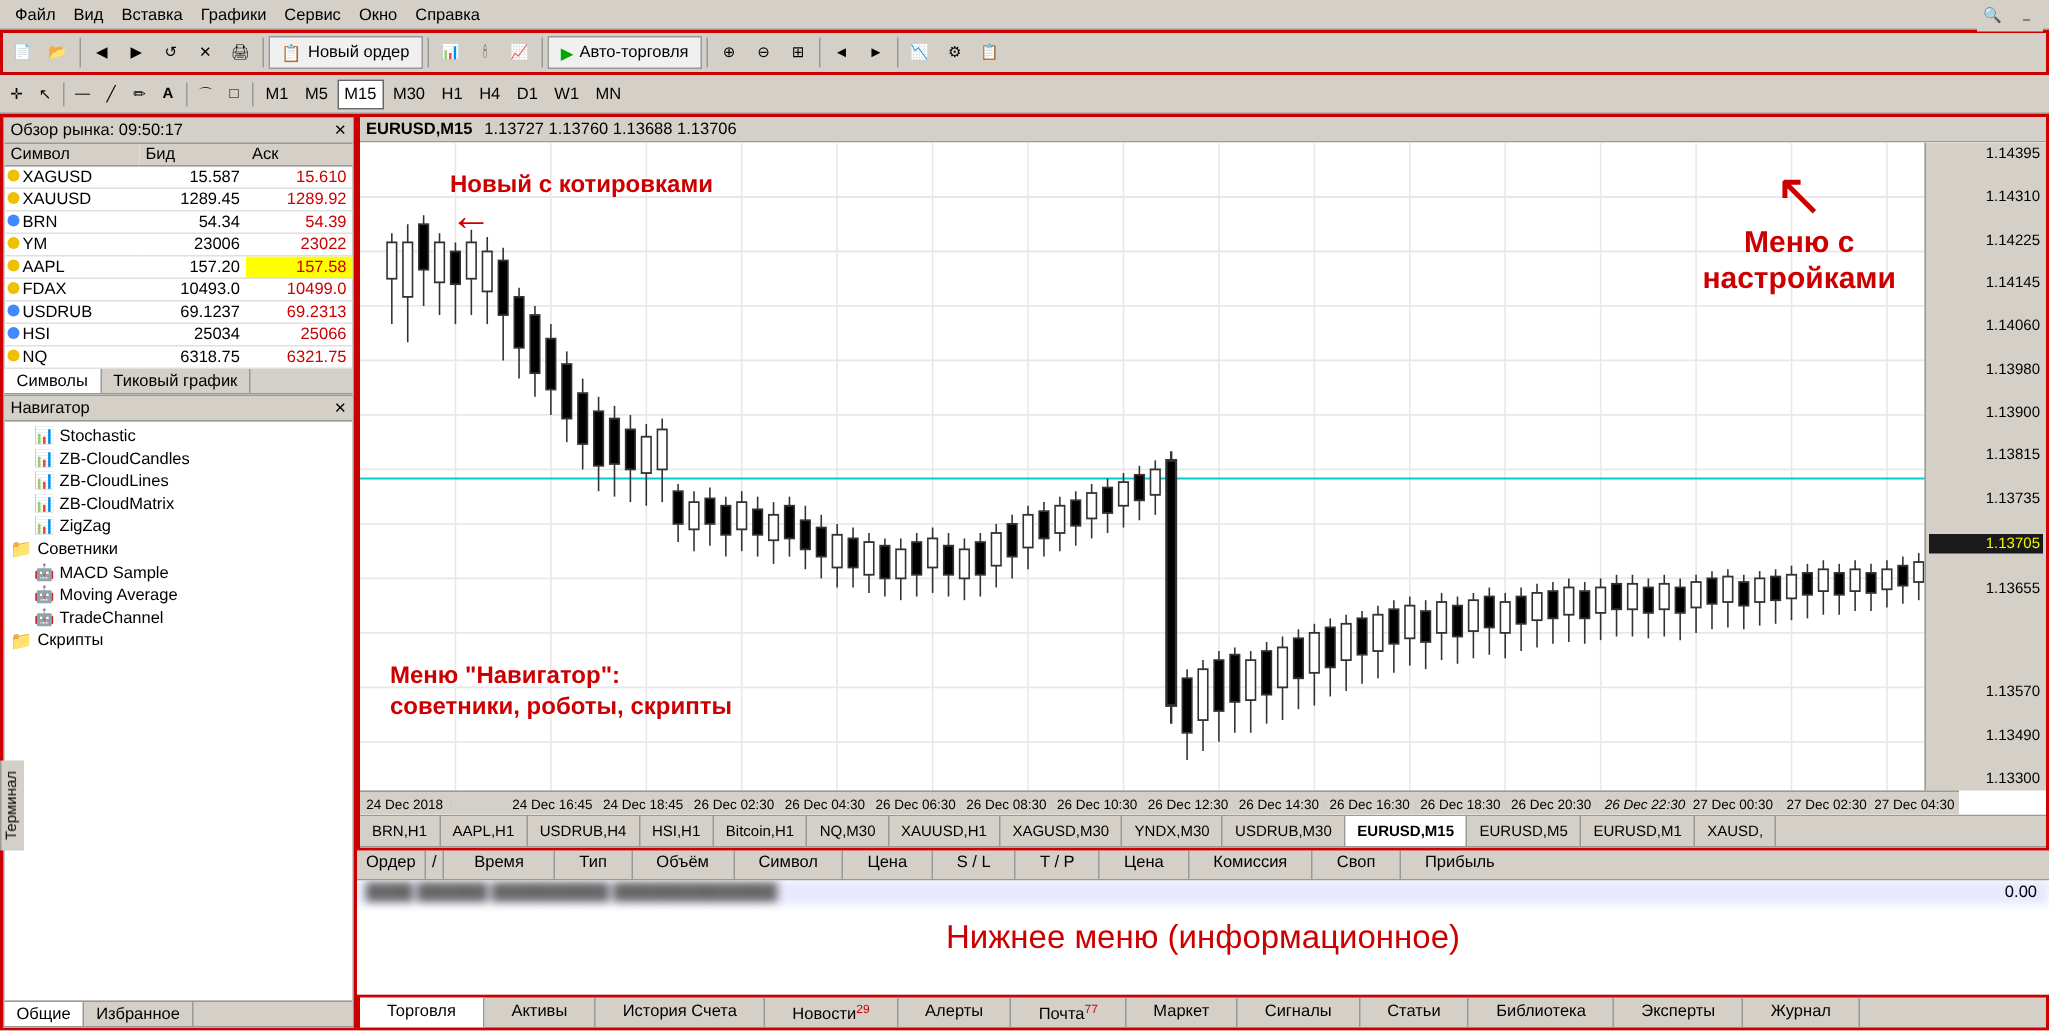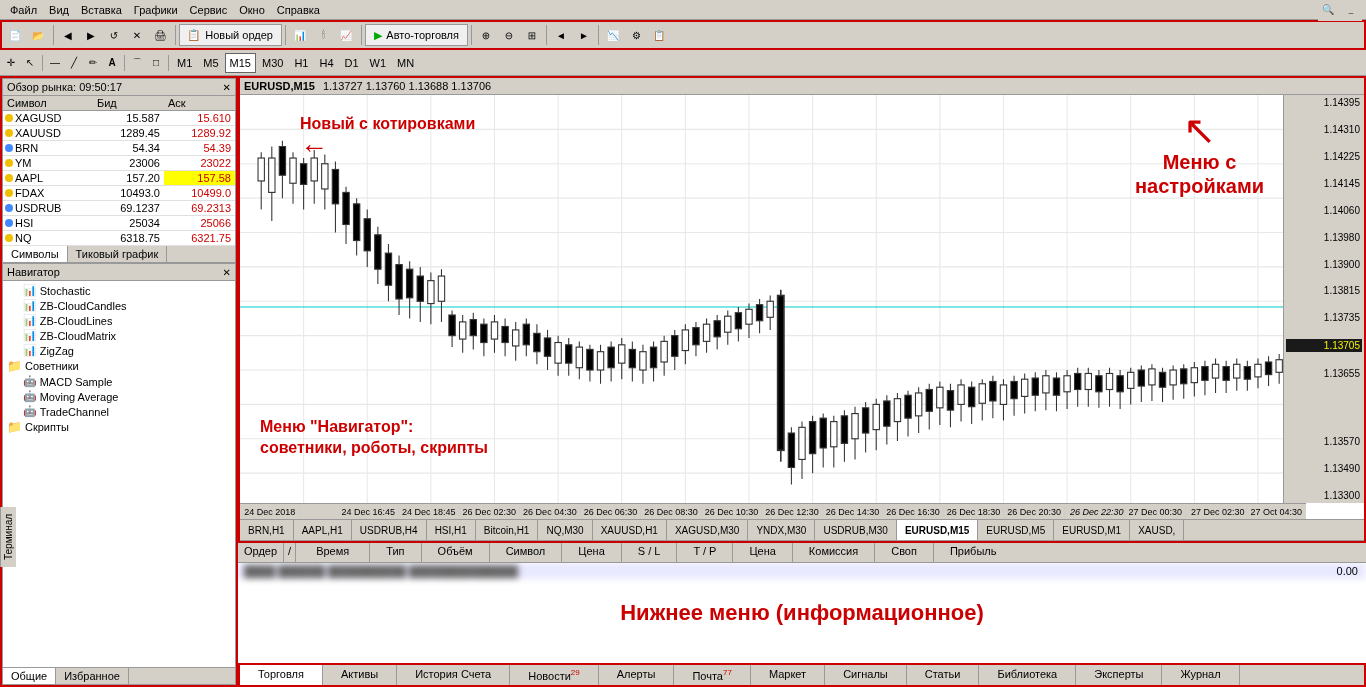--- a/index.html
+++ b/index.html
@@ -59,21 +59,21 @@
     
     .chart-tabs { background: #d4d0c8; border-top: 1px solid #999; border-bottom: 1px solid #999; display: flex; overflow: hidden; height: 22px; align-items: center; }
     .chart-tab { padding: 2px 8px; font-size: 10px; cursor: pointer; border-right: 1px solid #999; white-space: nowrap; height: 100%; display: flex; align-items: center; }
     .chart-tab.active { background: #fff; font-weight: bold; }
     .term-tab { padding: 3px 18px; font-size: 11px; cursor: pointer; border-right: 1px solid #999; }
     .term-tab.active { background: #fff; }
 
     
     .chart-svg { width: 100%; height: 100%; }
 
-    .terminal-section { display: flex; flex-direction: column; height: 144px; }
+    .terminal-section { display: flex; flex-direction: column; height: 120px; }
 
     .full-right { flex: 1; display: flex; flex-direction: column; }
   </style>
 </head>
 <body>
 
 <div class="menubar">
   <span class="menubar-item">Файл</span>
   <span class="menubar-item">Вид</span>
   <span class="menubar-item">Вставка</span>
@@ -567,21 +567,21 @@
           <span style="flex:1; text-align:center; border-right:1px solid #ccc; padding:0 1px; white-space:nowrap;">26 Dec 08:30</span>
           <span style="flex:1; text-align:center; border-right:1px solid #ccc; padding:0 1px; white-space:nowrap;">26 Dec 10:30</span>
           <span style="flex:1; text-align:center; border-right:1px solid #ccc; padding:0 1px; white-space:nowrap;">26 Dec 12:30</span>
           <span style="flex:1; text-align:center; border-right:1px solid #ccc; padding:0 1px; white-space:nowrap;">26 Dec 14:30</span>
           <span style="flex:1; text-align:center; border-right:1px solid #ccc; padding:0 1px; white-space:nowrap;">26 Dec 16:30</span>
           <span style="flex:1; text-align:center; border-right:1px solid #ccc; padding:0 1px; white-space:nowrap;">26 Dec 18:30</span>
           <span style="flex:1; text-align:center; border-right:1px solid #ccc; padding:0 1px; white-space:nowrap;">26 Dec 20:30</span>
           <span style="flex:1; text-align:right; border-right:1px solid #ccc; padding:0 1px; white-space:nowrap;font-style:italic;">26 Dec 22:30</span>
           <span style="flex:1; text-align:center; border-right:1px solid #ccc; padding:0 1px; white-space:nowrap;">27 Dec 00:30</span>
           <span style="flex:1; text-align:right; border-right:1px solid #ccc; padding:0 1px; white-space:nowrap;">27 Dec 02:30</span>
-          <span style="flex:1; text-align:center; padding:0 1px; white-space:nowrap;">27 Oct 04:30</span>
+          <span style="flex:1; text-align:center; padding:0 1px; white-space:nowrap;">27 Dec 04:30</span>
         </div>
 
         
         <div style="position:absolute; top:20px; left:60px; pointer-events:none;">
           <div style="font-size:16px; font-weight:bold; color:#cc0000;">Новый с котировками</div>
           <div style="font-size:28px; color:#cc0000; margin-top:-5px;">←</div>
         </div>
 
         <div style="position:absolute; top:15px; right:100px; pointer-events:none; text-align:center;">
           <div style="font-size:40px; color:#cc0000; line-height:1;">↖</div>
@@ -628,21 +628,21 @@
         <span style="padding:2px 16px; border-right:1px solid #999;">Цена</span>
         <span style="padding:2px 16px; border-right:1px solid #999;">Комиссия</span>
         <span style="padding:2px 16px; border-right:1px solid #999;">Своп</span>
         <span style="padding:2px 16px; flex:1;">Прибыль</span>
       </div>
 
       <div style="flex:1; background:#fff; position:relative; overflow:hidden;">
 
         <div style="background:#e8e8ff; padding:2px 6px; filter:blur(3px); font-size:11px; color:#666;">████ ██████ ██████████ ██████████████</div>
 
-        <div style="position:absolute; top:50%; left:50%; transform:translate(-50%,-50%); font-size:22px; font-weight:bold; color:#cc0000; white-space:nowrap;">Нижнее меню (информационное)</div>
+        <div style="position:absolute; top:50%; left:50%; transform:translate(-50%,-50%); font-size:22px; font-weight:normal; color:#cc0000; white-space:nowrap;">Нижнее меню (информационное)</div>
 
         <div style="position:absolute; right:8px; top:2px; font-size:11px;">0.00</div>
       </div>
 
       <div style="display:flex; background:#d4d0c8; border-top:1px solid #999; border:2px solid #cc0000; height:24px; align-items:stretch; overflow:hidden;">
         <div class="term-tab active">Торговля</div>
         <div class="term-tab">Активы</div>
         <div class="term-tab">История Счета</div>
         <div class="term-tab" style="position:relative;">
           <span>Новости</span><sup style="font-size:8px; color:#cc0000;">29</sup>

